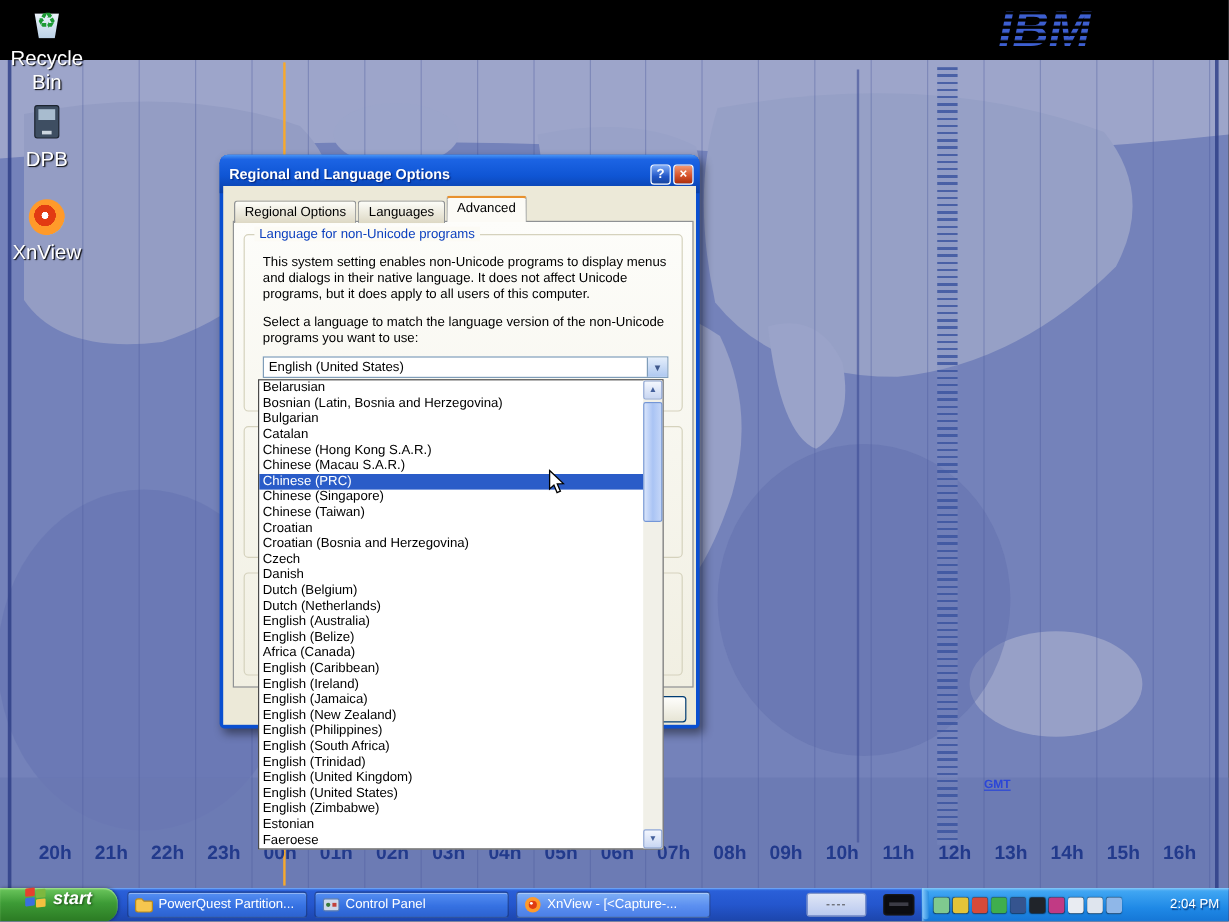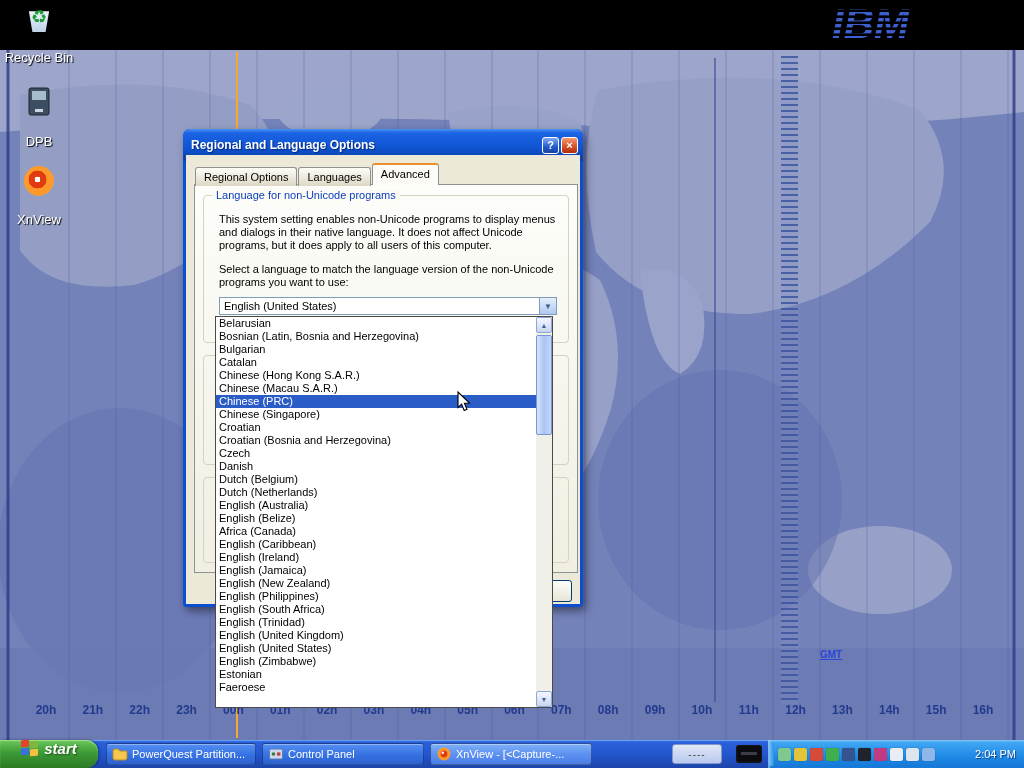--- a/index.html
+++ b/index.html
@@ -7,29 +7,29 @@
   body { font-family:"Liberation Sans", sans-serif; }
   .screen { position:relative; width:1024px; height:768px; overflow:hidden; background:#000; }
 
   
   .topbar { position:absolute; top:0; left:0; width:1024px; height:50px; background:#000; z-index:1; }
   .wallpaper { position:absolute; top:50px; left:0; width:1024px; height:690px; z-index:0; }
   .hatch-band { position:absolute; left:781px; top:56px; width:17px; height:648px; z-index:1;
     background:repeating-linear-gradient(to bottom, rgba(60,85,160,0.85) 0 2px, rgba(130,145,195,0.25) 2px 6px); }
   .time-line { position:absolute; left:236px; top:52px; width:2px; height:686px; background:#f7a92c; z-index:1; }
   .hour-labels { position:absolute; top:703px; left:0; width:1024px; height:20px; z-index:2; }
-  .hour-label { position:absolute; transform:translateX(-50%); font-size:12px; color:#223a8c; font-weight:bold; }
+  .hour-label { position:absolute; transform:translateX(-50%); font-size:16px; color:#223a8c; font-weight:bold; }
   .gmt { position:absolute; left:820px; top:649px; font-size:10px; font-weight:bold; color:#2b46d8; text-decoration:underline; z-index:2; }
 
   .ibm-logo { position:absolute; top:0px; right:78px; z-index:2; }
 
   
   .desk-icon { position:absolute; left:4px; width:70px; text-align:center; z-index:3; cursor:default; }
   .desk-icon .ico { display:inline-block; }
-  .desk-icon .lbl { display:block; margin-top:12px; font-size:13px; color:#fff; text-shadow:1px 1px 1px #000; }
+  .desk-icon .lbl { display:block; margin-top:0; font-size:17px; color:#fff; text-shadow:1px 1px 1px #000; }
   .di-recycle { top:4px; }
   .di-dpb { top:86px; }
   .di-xnview { top:166px; }
   .rb-shape { width:28px; height:30px; margin:0 auto; position:relative; }
   .rb-shape .basket { position:absolute; left:3px; top:6px; width:22px; height:22px;
      background:linear-gradient(#eef5fc,#bcd2e8); clip-path:polygon(4% 6%, 96% 6%, 80% 100%, 20% 100%); border-radius:2px; }
   .rb-shape .recy { position:absolute; left:0; top:0; width:28px; text-align:center; color:#1c9a34; font-size:18px; line-height:26px; }
   .xnv-shape { width:30px; height:30px; margin:0 auto; border-radius:50%;
      background:radial-gradient(circle at 45% 45%, #fff 0 12%, #e23b12 13% 38%, #ff9a2a 39% 70%, rgba(255,200,60,0.25) 71% 100%); }
 
@@ -249,20 +249,21 @@
   <div class="droplist">
     <div class="list-items">
         <div class="list-item">Belarusian</div>
         <div class="list-item">Bosnian (Latin, Bosnia and Herzegovina)</div>
         <div class="list-item">Bulgarian</div>
         <div class="list-item">Catalan</div>
         <div class="list-item">Chinese (Hong Kong S.A.R.)</div>
         <div class="list-item">Chinese (Macau S.A.R.)</div>
         <div class="list-item selected">Chinese (PRC)</div>
         <div class="list-item">Chinese (Singapore)</div>
+        <div class="list-item">Chinese (Taiwan)</div>
         <div class="list-item">Croatian</div>
         <div class="list-item">Croatian (Bosnia and Herzegovina)</div>
         <div class="list-item">Czech</div>
         <div class="list-item">Danish</div>
         <div class="list-item">Dutch (Belgium)</div>
         <div class="list-item">Dutch (Netherlands)</div>
         <div class="list-item">English (Australia)</div>
         <div class="list-item">English (Belize)</div>
         <div class="list-item">Africa (Canada)</div>
         <div class="list-item">English (Caribbean)</div>

